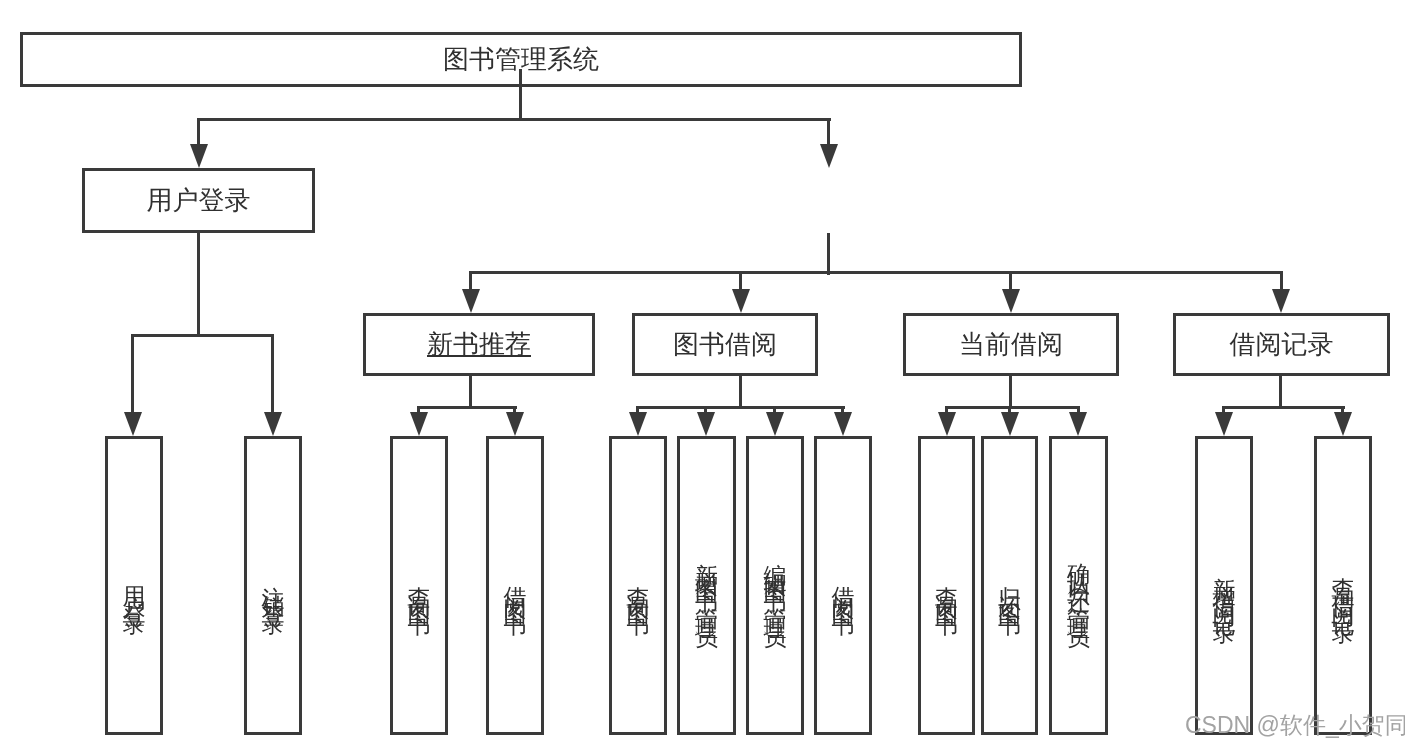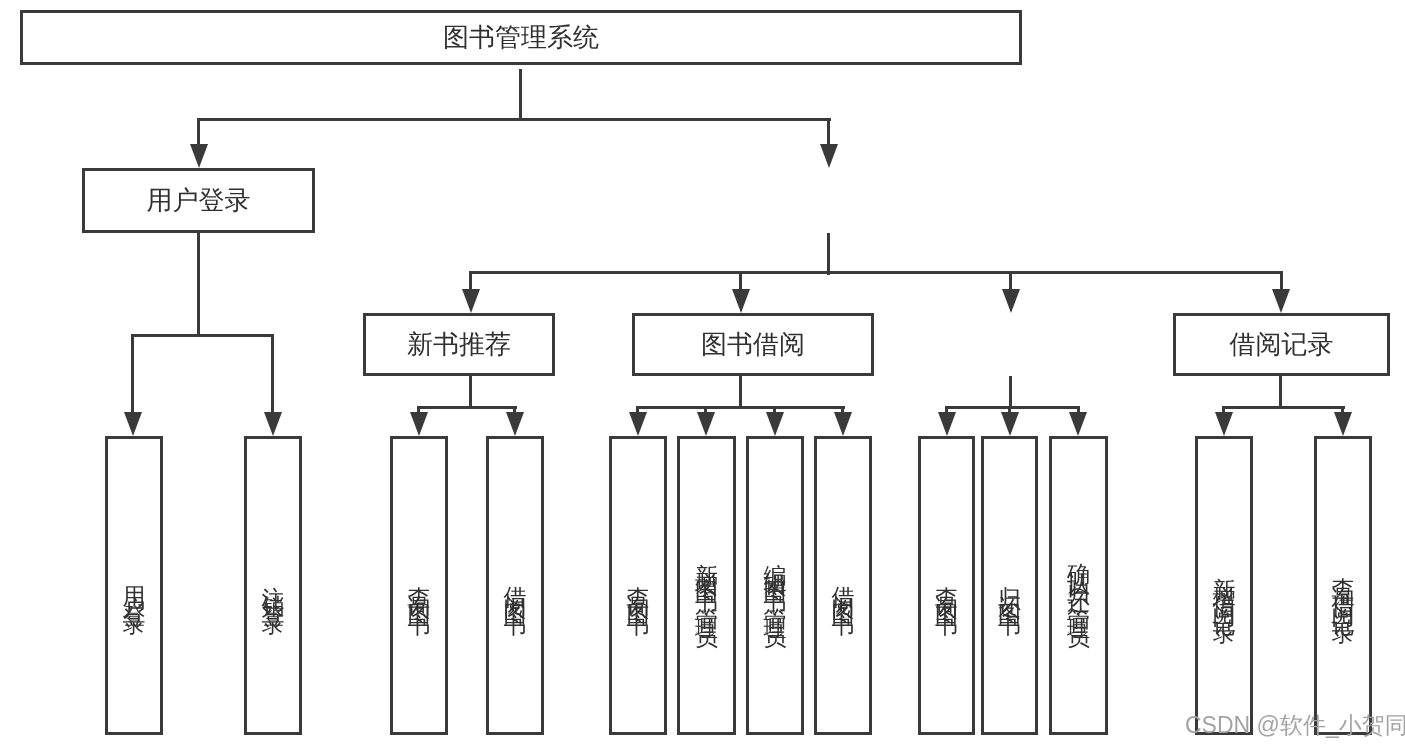--- a/index.html
+++ b/index.html
@@ -21,21 +21,21 @@
   }
   .box {
     position: absolute;
     border: 3px solid var(--line);
     background: #fff;
     display: flex;
     align-items: center;
     justify-content: center;
     text-align: center;
   }
-  .box-root   { left: 20px;  top: 10px;  width: 1002px; height: 55px; font-size: 26px; }
+  .box-root   { left: 20px;  top: 32px;  width: 1002px; height: 55px; font-size: 26px; }
   .box-l1     { top: 168px; height: 65px; font-size: 26px; }
   .box-l2     { top: 313px; height: 63px; font-size: 26px; }
   .leaf       { top: 436px; height: 299px; width: 58px; }
   .leaf span {
     writing-mode: vertical-rl;
     text-orientation: mixed;
     font-size: 23px;
     letter-spacing: 9px;
     line-height: 1;
     white-space: nowrap;
@@ -89,25 +89,28 @@
   <div class="hline" style="left:469px;  top:271px; width:814px;"></div>
   <div class="vline" style="left:469px;  top:271px; height:22px;"></div>
   <div class="vline" style="left:739px;  top:271px; height:22px;"></div>
   <div class="vline" style="left:1009px; top:271px; height:22px;"></div>
   <div class="vline" style="left:1280px; top:271px; height:22px;"></div>
   <div class="arrow" style="left:462px;  top:289px;"></div>
   <div class="arrow" style="left:732px;  top:289px;"></div>
   <div class="arrow" style="left:1002px; top:289px;"></div>
   <div class="arrow" style="left:1272px; top:289px;"></div>
 
-  <div class="box box-l2" style="left:363px;  width:192px;">
+  <div class="box box-l2" style="left:363px;  width:232px;text-decoration:underline;">
     <span>新书推荐</span>
   </div>
-  <div class="box box-l2" style="left:632px;  width:242px;">
+  <div class="box box-l2" style="left:632px;  width:186px;">
     <span>图书借阅</span>
+  </div>
+  <div class="box box-l2" style="left:903px;  width:216px;">
+    <span>当前借阅</span>
   </div>
   <div class="box box-l2" style="left:1173px; width:217px;">
     <span>借阅记录</span>
   </div>
 
   <div class="vline" style="left:469px; top:376px; height:33px;"></div>
   <div class="hline" style="left:417px; top:406px; width:100px;"></div>
   <div class="vline" style="left:417px; top:406px; height:10px;"></div>
   <div class="vline" style="left:513px; top:406px; height:10px;"></div>
   <div class="arrow" style="left:410px; top:412px;"></div>

